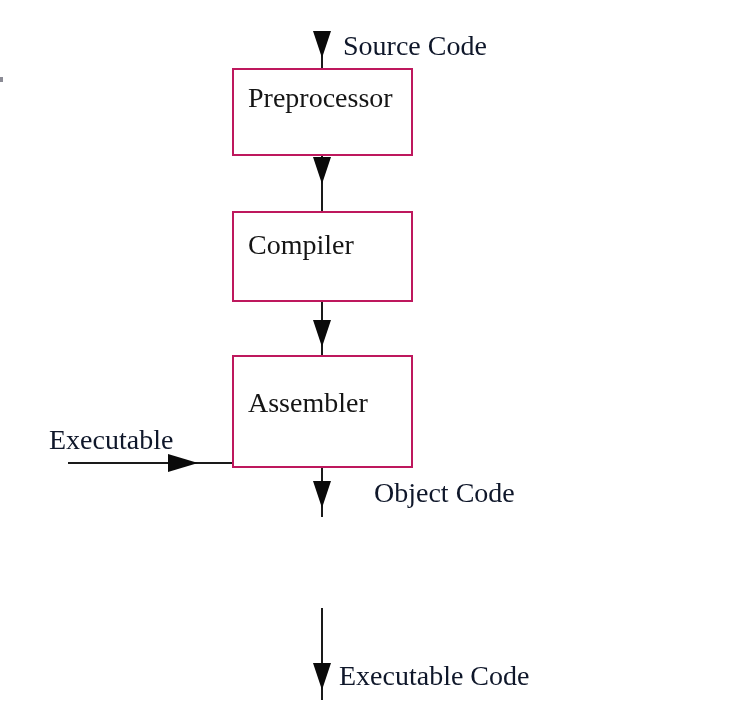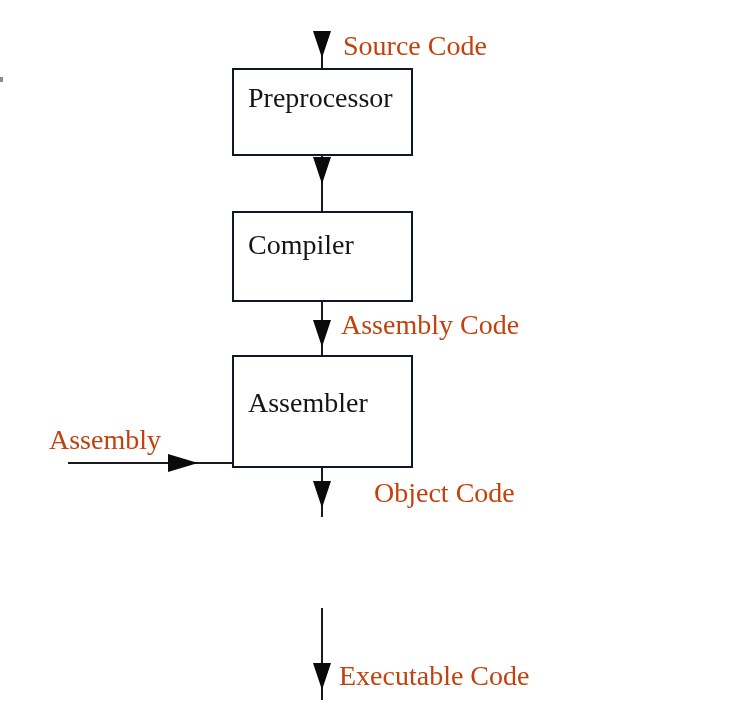--- a/index.html
+++ b/index.html
@@ -13,38 +13,38 @@
     height: 718px;
     background: #ffffff;
     overflow: hidden;
     font-family: "Liberation Serif", "DejaVu Serif", serif;
     color: #000000;
   }
   .node {
     position: absolute;
     left: 232px;
     width: 181px;
-    border: 2px solid #0f172a;
+    border: 2px solid #be185d;
     background: #ffffff;
     box-sizing: border-box;
   }
   .node-label {
     position: absolute;
     left: 14px;
     font-size: 28px;
     line-height: 1;
     white-space: nowrap;
     color: #151515;
   }
   .edge-label {
     position: absolute;
     font-size: 28px;
     line-height: 1;
     white-space: nowrap;
-    color: #c2410c;
+    color: #0f172a;
   }
   .vline {
     position: absolute;
     left: 321px;
     width: 2px;
     background: #1a1a1a;
   }
   .hline {
     position: absolute;
     height: 2px;
@@ -104,18 +104,17 @@
   <div class="node" style="top:211px;height:91px;padding-left:37px;">
     <div class="node-label" style="top:18px;">Compiler</div>
   </div>
 
   <div class="node" style="top:355px;height:113px;">
     <div class="node-label" style="top:32px;">Assembler</div>
   </div>
 
 
   <div class="edge-label" style="left:343px;top:32px;">Source Code</div>
-  <div class="edge-label" style="left:341px;top:311px;">Assembly Code</div>
   <div class="edge-label" style="left:374px;top:479px;">Object Code</div>
   <div class="edge-label" style="left:339px;top:662px;">Executable Code</div>
-  <div class="edge-label" style="left:49px;top:426px;">Assembly</div>
+  <div class="edge-label" style="left:49px;top:426px;">Executable</div>
 
 </div>
 
 </body></html>

